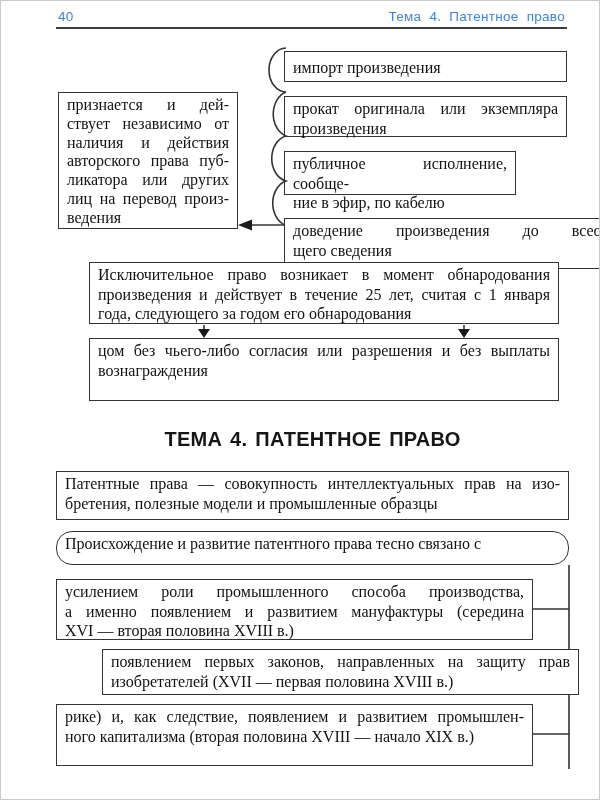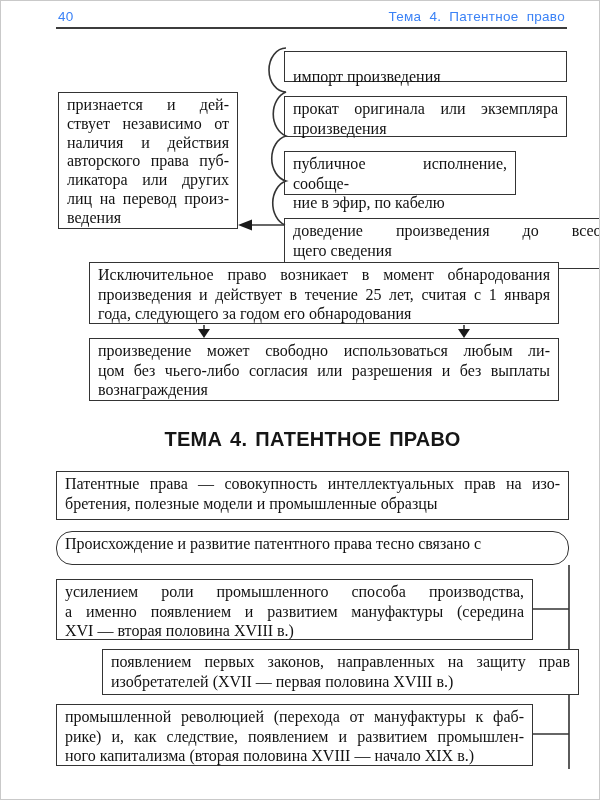--- a/index.html
+++ b/index.html
@@ -15,21 +15,21 @@
   .runhead.left{left:57px;}
   .runhead.right{right:34px;word-spacing:4px;}
   .head-rule{position:absolute;left:55px;top:26px;width:511px;border-top:2px solid #3c3c3c;}
   .box{
     position:absolute;box-sizing:border-box;border:1.5px solid #343434;background:#fff;
     font-size:16px;line-height:19.5px;color:#121212;padding:2px 8px;
   }
   .box > div{text-align:justify;text-align-last:justify;}
   .box > div:last-child{text-align-last:left;}
   .leftbox{line-height:18.8px;padding:3px 8px;}
-  .item1{padding-top:15px;}
+  .item1{padding-top:6px;}
   .heading{
     position:absolute;left:55px;top:427px;width:513px;text-align:center;
     font-family:"Liberation Sans", sans-serif;font-weight:bold;font-size:20px;
     color:#161616;letter-spacing:.3px;word-spacing:2px;
   }
   svg.overlay{position:absolute;left:0;top:0;pointer-events:none;}
 </style>
 </head>
 <body>
 
@@ -64,21 +64,20 @@
       <div>доведение произведения до всеоб-</div>
       <div>щего сведения</div>
     </div>
 
   <div class="box" style="left:88px;top:261px;width:470px;height:62px;">
       <div>Исключительное право возникает в момент обнародования</div>
       <div>произведения и действует в течение 25 лет, считая с 1 января</div>
       <div>года, следующего за годом его обнародования</div>
     </div>
   <div class="box" style="left:88px;top:337px;width:470px;height:63px;">
-      <div>произведение может свободно использоваться любым ли-</div>
       <div>цом без чьего-либо согласия или разрешения и без выплаты</div>
       <div>вознаграждения</div>
     </div>
 
   <svg class="overlay" width="600" height="800" viewBox="0 0 600 800">
     <g stroke="#343434" stroke-width="1.6" fill="none">
       <path d="M 285 47 A 17 22 0 0 0 285 91 A 18 23 0 0 0 285 135 A 18 23 0 0 0 285 180 A 18 23 0 0 0 284 224"></path>
       <path d="M 284 224 L 246 224"></path>
       <path d="M 203 324 L 203 330"></path>
       <path d="M 463 324 L 463 330"></path>
@@ -103,18 +102,17 @@
   <div class="box" style="left:55px;top:578px;width:477px;height:61px;">
       <div>усилением роли промышленного способа производства,</div>
       <div>а именно появлением и развитием мануфактуры (середина</div>
       <div>XVI — вторая половина XVIII в.)</div>
     </div>
   <div class="box" style="left:55px;top:648px;width:477px;height:46px;margin-left:46px;">
       <div>появлением первых законов, направленных на защиту прав</div>
       <div>изобретателей (XVII — первая половина XVIII в.)</div>
     </div>
   <div class="box" style="left:55px;top:703px;width:477px;height:62px;">
-      <div>промышленной революцией (перехода от мануфактуры к фаб-</div>
       <div>рике) и, как следствие, появлением и развитием промышлен-</div>
       <div>ного капитализма (вторая половина XVIII — начало XIX в.)</div>
     </div>
 
 </div>
 
 </body></html>

